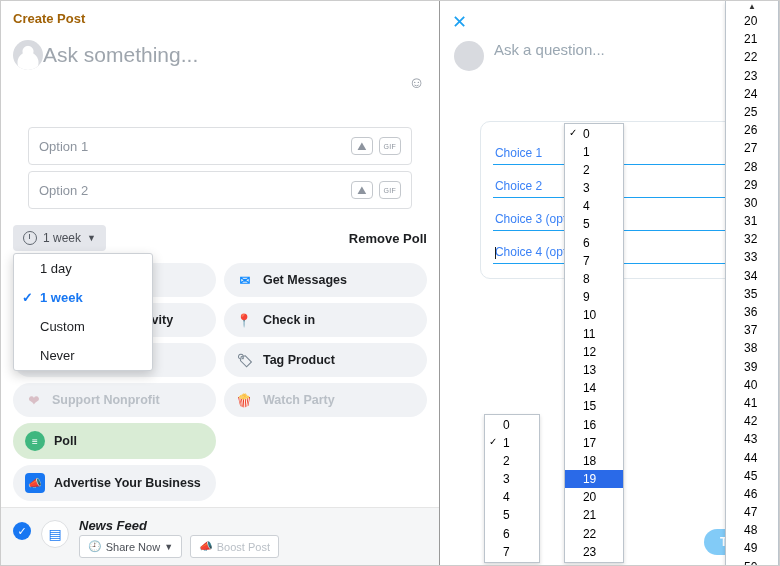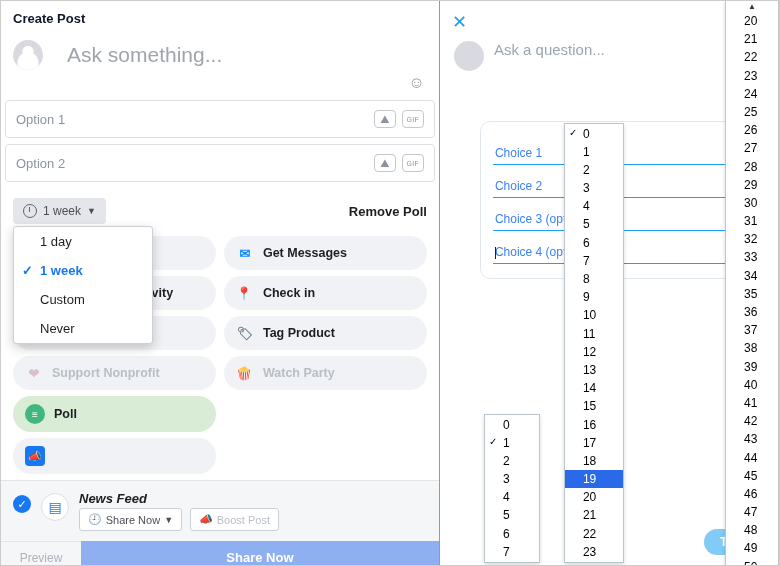--- a/index.html
+++ b/index.html
@@ -1,27 +1,27 @@
 <!DOCTYPE html>
 <html><head>
 <meta charset="utf-8">
 <style>
   * { box-sizing: border-box; margin: 0; padding: 0; font-family: Helvetica, Arial, sans-serif; }
   body { width: 780px; height: 566px; display: flex; border: 1px solid #ccc; background: #fff; overflow: hidden; }
 
   
   .fb { width: 440px; height: 100%; border-right: 1px solid #999; display: flex; flex-direction: column; font-size: 13px; color: #1c1e21; }
   .fb-top { padding: 10px 12px 6px; }
-  .fb-create { color: #0f172a; font-weight: 700; font-size: 13px; }
-  .fb-compose { display: flex; align-items: center; gap: 24px; padding: 8px 12px 4px; }
+  .fb-create { color: #a16207; font-weight: 700; font-size: 13px; }
+  .fb-compose { display: flex; align-items: center; gap: 0; padding: 8px 12px 4px; }
   .fb-avatar { width: 30px; height: 30px; border-radius: 50%; background: #d8dadf; position: relative; }
   .fb-avatar::after { content: ""; position: absolute; inset: 0; border-radius: 50%; background: radial-gradient(circle at 50% 38%, #fff 0 5px, transparent 6px), radial-gradient(circle at 50% 75%, #fff 0 10px, transparent 11px); }
   .fb-prompt { flex: 1; font-size: 21px; color: #9ea5ad; }
   .fb-emoji-row { text-align: right; padding: 0 14px 8px; color: #8d949e; font-size: 16px; }
-  .fb-options { padding: 0 4px 8px; }
+  .fb-options { padding: 0 27px 8px; margin-top: 27px; }
   .fb-opt { border: 1px solid #dddfe2; border-radius: 4px; padding: 9px 10px; color: #8d949e; margin-bottom: 6px; display: flex; align-items: center; justify-content: space-between; background: #fff; }
   .fb-opt .opt-icons { display: flex; gap: 6px; }
   .pic, .gif { width: 22px; height: 18px; border: 1px solid #c4c8cd; border-radius: 4px; font-size: 9px; display: flex; align-items: center; justify-content: center; color: #8d949e; background: #fff; }
   .pic::before { content: "⛰"; font-size: 11px; }
   .gif::before { content: "GIF"; font-size: 7px; letter-spacing: .3px; }
 
   .fb-durrow { display: flex; align-items: center; justify-content: space-between; padding: 2px 12px 4px; position: relative; }
   .fb-dur-btn { background: #e4e6eb; border: none; border-radius: 4px; padding: 6px 10px; display: flex; align-items: center; gap: 6px; font-size: 12px; color: #4b4f56; cursor: pointer; }
   .fb-dur-btn .clock { width: 14px; height: 14px; border: 1.4px solid #606770; border-radius: 50%; position: relative; }
   .fb-dur-btn .clock::after { content: ""; position: absolute; left: 5px; top: 2px; width: 1.2px; height: 5px; background: #606770; transform-origin: bottom; }
@@ -164,20 +164,21 @@
     <div class="chip disabled">
         <span class="ci np">❤</span>
         <span>Support Nonprofit</span>
       </div>
     <div class="chip sel">
         <span class="ci poll">≡</span>
         <span>Poll</span>
       </div>
     <div class="chip" style="grid-column:1/2">
         <span class="ci ad">📣</span>
+        <span>Advertise Your Business</span>
       </div>
     <div class="chip disabled" style="grid-column:2/3;grid-row:4">
         <span class="ci wp">🍿</span>
         <span>Watch Party</span>
       </div>
   </div>
 
   <div class="fb-newsfeed">
     <div class="nf-check">✓</div>
     <div class="nf-ico">▤</div>

